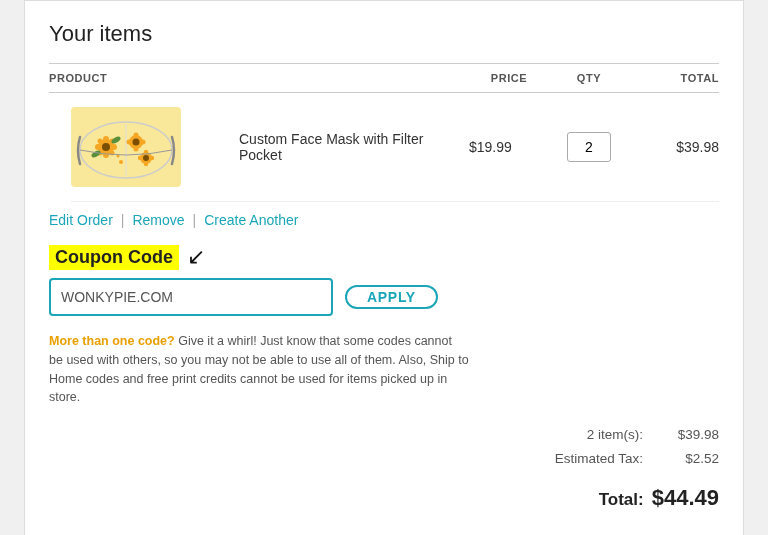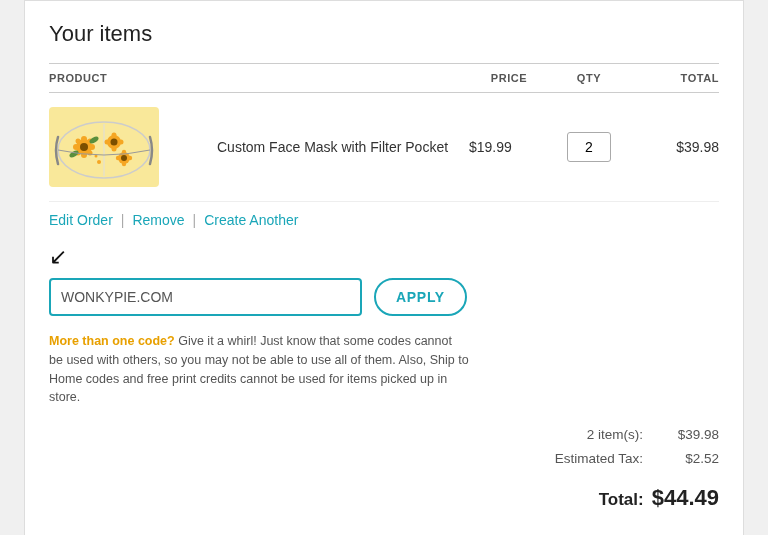--- a/index.html
+++ b/index.html
@@ -38,20 +38,21 @@
     .table-header .col-product { }
     .table-header .col-price { text-align: center; }
     .table-header .col-qty { text-align: center; }
     .table-header .col-total { text-align: right; }
     .product-row {
       display: grid;
       grid-template-columns: 160px 1fr 80px 80px 90px;
       align-items: center;
       padding: 14px 0;
       border-bottom: 1px solid #eee;
+      margin-left: 22px;
     }
     .product-image {
       width: 110px;
       height: 80px;
       background: #f9e89a;
       border-radius: 4px;
       display: flex;
       align-items: center;
       justify-content: center;
       overflow: hidden;
@@ -122,31 +123,31 @@
       font-size: 22px;
       color: #111;
       display: inline-block;
     }
     .coupon-row {
       display: flex;
       align-items: center;
       gap: 12px;
     }
     .coupon-input {
-      width: 313px;
+      width: 284px;
       height: 38px;
       border: 2px solid #1aa6b8;
       border-radius: 4px;
       padding: 0 10px;
       font-size: 14px;
       color: #555;
       outline: none;
     }
     .apply-btn {
-      height: 38px;
+      height: 24px;
       padding: 0 20px;
       border: 2px solid #1aa6b8;
       border-radius: 20px;
       background: #fff;
       color: #1aa6b8;
       font-size: 14px;
       font-weight: bold;
       cursor: pointer;
       letter-spacing: 0.05em;
     }
@@ -274,20 +275,21 @@
   <div class="actions-row">
     <a class="action-link">Edit Order</a>
     <span class="action-sep">|</span>
     <a class="action-link">Remove</a>
     <span class="action-sep">|</span>
     <a class="action-link">Create Another</a>
   </div>
 
   <div class="coupon-section">
     <div class="coupon-label-row">
+      <span class="coupon-label">Coupon Code</span>
       <span class="arrow-icon">↙</span>
     </div>
     <div class="coupon-row">
       <input class="coupon-input" type="text" value="WONKYPIE.COM" style="">
       <button class="apply-btn">APPLY</button>
     </div>
     <div class="coupon-note">
       <span class="note-highlight">More than one code?</span><span> Give it a whirl! Just know that some codes cannot be used with others, so you may not be able to use all of them. Also, Ship to Home codes and free print credits cannot be used for items picked up in store.</span>
     </div>
   </div>

